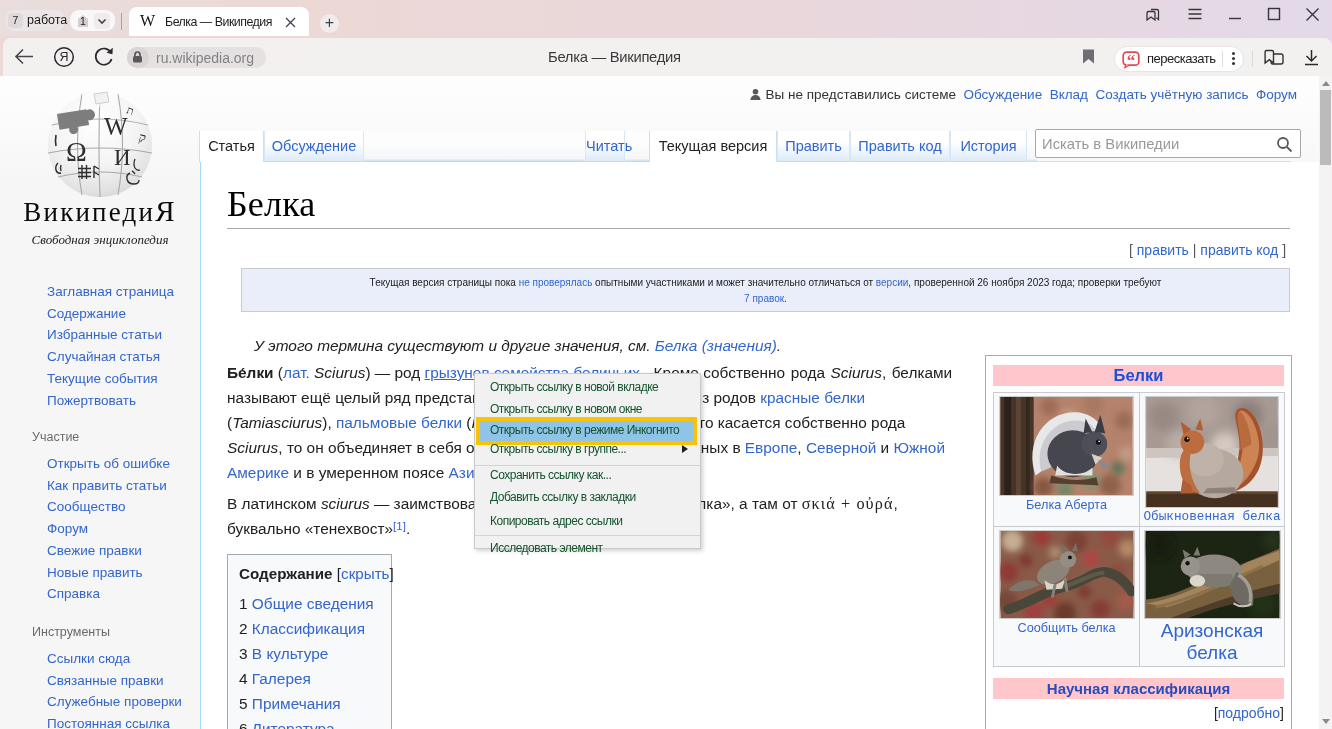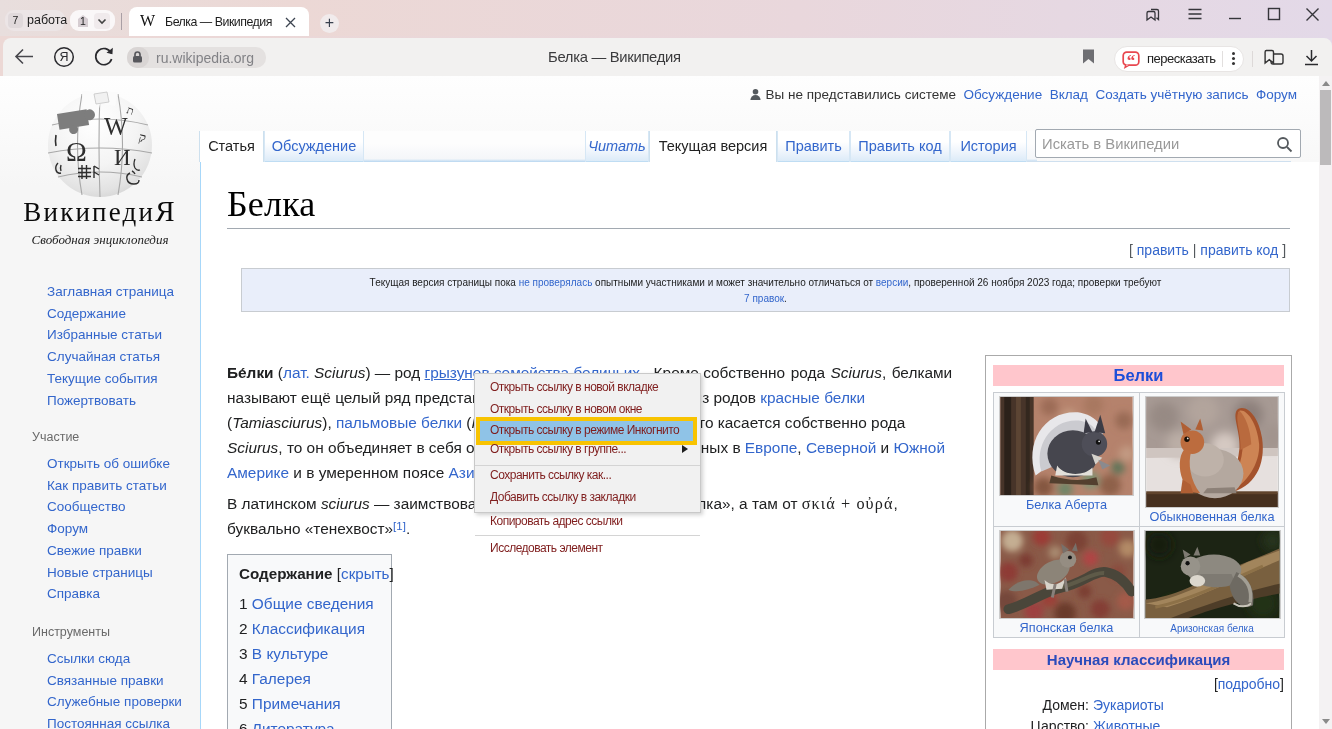--- a/index.html
+++ b/index.html
@@ -34,21 +34,21 @@
 .navh { color:#6a6a6a; font-size:12.5px; }
 .navlinks { font-size:13.5px; line-height:21.7px; }
 .navlinks a { color:#3366cc;margin-left:14px; }
 
 
 .line { position:absolute; white-space:nowrap; font-size:15.4px; color:#202122; }
 #infobox { position:absolute; left:985px; top:279px; width:307px; height:380px; background:#fff; border:1px solid #aaaaaa; padding:9px 7px 7px; font-size:13px; }
 .pinkhdr { background:#ffc6cc; text-align:center; font-weight:bold; }
 
 
-#cmenu { position:absolute; left:474px; top:297px; width:227px; height:140px; background:#f1f1f1; border:1px solid #c9c9c9; box-shadow:2px 2px 4px rgba(0,0,0,0.18); font-size:12px; letter-spacing:-0.5px; color:#7f1d1d; }
+#cmenu { position:absolute; left:474px; top:297px; width:227px; height:176px; background:#f1f1f1; border:1px solid #c9c9c9; box-shadow:2px 2px 4px rgba(0,0,0,0.18); font-size:12px; letter-spacing:-0.5px; color:#14532d; }
 .mi { position:absolute; left:3px; width:219px; height:21.5px; line-height:21.5px; padding-left:12px; white-space:nowrap; }
 .msep { position:absolute; left:0px; width:225px; height:1px; background:#d4d4d4; }
 
 
 #sbar { position:absolute; left:1319px; top:0px; width:13px; height:653px; background:#f4f2f3; }
 #sthumb { position:absolute; left:1px; top:14px; width:11px; height:75px; background:#bcbabb; }
 </style></head>
 <body>
 <div id="win">
   <div id="topbar">
@@ -187,54 +187,55 @@
       <svg width="13" height="13" viewBox="0 0 14 14" style="vertical-align:-2px">
           <circle cx="7" cy="4" r="3" fill="#54595d"></circle>
           <path d="M1.5 13 a5.5 5.5 0 0 1 11 0 z" fill="#54595d"></path>
         </svg>
       Вы не представились системе&nbsp; <a>Обсуждение</a>&nbsp; <a>Вклад</a>&nbsp; <a>Создать учётную запись</a>&nbsp; <a>Форум</a>
     </div>
 
     <div class="gapline" style="left:264px;width:773px;"></div>
     <div class="wtab on" style="left:199px;width:65px;">Статья</div>
     <div class="wtab" style="left:264px;width:100px;"><a>Обсуждение</a></div>
-    <div class="wtab" style="left:585px;width:64px;font-style:italic;"><a>Читать</a></div>
+    <div class="wtab" style="left:585px;width:40px;"><a>Читать</a></div>
     <div class="wtab on" style="left:649px;width:128px;">Текущая версия</div>
     <div class="wtab" style="left:777px;width:73px;"><a>Править</a></div>
     <div class="wtab" style="left:850px;width:100px;"><a>Править код</a></div>
     <div class="wtab" style="left:950px;width:77px;"><a>История</a></div>
     <div class="abs" style="left:1027px;top:85px;width:264px;height:1px;background:#cfe0ef;"></div>
     <div id="wsearch">
         <span style="position:absolute;left:6px;top:6px;color:#999;font-size:14.8px;">Искать в Википедии</span>
       <svg class="abs" style="left:240px;top:6px" width="17" height="17" viewBox="0 0 17 17">
           <circle cx="7" cy="7" r="5" fill="none" stroke="#54595d" stroke-width="1.8"></circle>
           <path d="M11 11 L15.5 15.5" stroke="#54595d" stroke-width="1.8"></path>
         </svg>
     </div>
     <div id="content"></div>
 
     <div class="abs navlinks" style="left:33px;top:205px;">
       <a>Заглавная страница</a><br><a>Содержание</a><br><a>Избранные статьи</a><br><a>Случайная статья</a><br><a>Текущие события</a><br><a>Пожертвовать</a>
     </div>
     <div class="abs navh" style="left:32px;top:354px;">Участие</div>
     <div class="abs navlinks" style="left:33px;top:377px;">
-      <a>Открыть об ошибке</a><br><a>Как править статьи</a><br><a>Сообщество</a><br><a>Форум</a><br><a>Свежие правки</a><br><a>Новые страницы</a><br><a>Справка</a>
+      <a>Открыть об ошибке</a><br><a>Как править статьи</a><br><a>Сообщество</a><br><a>Форум</a><br><a>Свежие правки</a><br><a>Новые править</a><br><a>Справка</a>
     </div>
     <div class="abs navh" style="left:32px;top:549px;">Инструменты</div>
     <div class="abs navlinks" style="left:33px;top:572px;">
       <a>Ссылки сюда</a><br><a>Связанные правки</a><br><a>Служебные проверки</a><br><a>Постоянная ссылка</a>
     </div>
 
     <div class="abs" style="left:227px;top:107px;font-family:'Liberation Serif',serif;font-size:36px;letter-spacing:0.2px;color:#000;">Белка</div>
     <div class="abs" style="left:227px;top:151.5px;width:1063px;height:1px;background:#a2a9b1;"></div>
     <div class="abs" style="left:1129px;top:166px;font-size:14px;color:#54595d;">[ <a>править</a> | <a>править код</a> ]</div>
     <div class="abs" style="left:241px;top:192px;width:1049px;height:44px;background:#e9eefa;border:1px solid #c8ccd1;font-size:10px;color:#202122;text-align:center;padding-top:5.5px;line-height:16.5px;">
       <div style="white-space:nowrap;">Текущая версия страницы пока <a>не проверялась</a> опытными участниками и может значительно отличаться от <a>версии</a>, проверенной 26 ноября 2023 года; проверки требуют</div>
       <div><a>7 правок</a>.</div>
     </div>
+    <div class="abs" style="left:254px;top:261px;font-size:15.4px;font-style:italic;color:#202122;white-space:nowrap;">У этого термина существуют и другие значения, см. <a>Белка (значения)</a>.</div>
     <div class="line" style="left:227px;top:288px;"><b>Бе́лки</b> (<a>лат.</a> <i>Sciurus</i>) — род <a style="text-decoration:underline">грызунов</a> <a>семейства беличьих</a>.<span style="display:inline-block;width:5px"></span> Кроме <span id="m_sob" style="word-spacing:1.3px">собственно рода <i>Sciurus</i>, белками</span></div>
     <div class="line" style="left:227px;top:313px;">называют ещё целый ряд представителей<span style="display:inline-block;width:9px"></span> семейства беличьих из родов <a>красные белки</a></div>
     <div class="line" style="left:227px;top:338px;">(<i>Tamiasciurus</i>), <a>пальмовые белки</a> (<i>Funambulus</i>) и многих других. Что касается собственно рода</div>
     <div class="line" style="left:227px;top:363px;"><i>Sciurus</i>, то он объединяет в себя около 30 видов,<span style="display:inline-block;width:9px"></span> распространённых <span id="m_nyh">в</span> <a>Европе</a>, <a>Северной</a> и <a>Южной</a></div>
     <div class="line" style="left:227px;top:388px;"><a>Америке</a> и в умеренном поясе <a>Азии</a>.</div>
     <div class="line" style="left:227px;top:419px;">В латинском <i>sciurus</i> — заимствование из <a>др.-греч.</a><span style="display:inline-block;width:16px"></span> <span style="font-family:'Liberation Serif',serif;font-size:16.2px;">σκίουρος</span> «бел<span id="m_ka">ка»</span>, а там от <span style="font-family:'Liberation Serif',serif;font-size:16.2px;letter-spacing:1.1px;">σκιά + οὐρά</span>,</div>
     <div class="line" style="left:227px;top:444px;">буквально «тенехвост»<a style="vertical-align:4px;font-size:11.5px">[1]</a>.</div>
 
     <div class="abs" style="left:227px;top:478px;width:165px;height:200px;background:#f8f9fa;border:1px solid #a2a9b1;padding:10px 0 0 11px;">
       <div style="font-size:15.2px;color:#202122;white-space:nowrap;"><b>Содержание</b> [<a>скрыть</a>]</div>
@@ -280,21 +281,21 @@
                   <path d="M85 37 L87 22 L94 36 Z" fill="#3c3c46"></path>
               <circle cx="100" cy="46" r="2.6" fill="#101010"></circle>
                   <circle cx="100.8" cy="45.2" r="0.9" fill="#e8e8e8"></circle>
               <path d="M58 70 C64 80 84 82 94 72 L94 80 L56 80 Z" fill="#e3e0da"></path>
               <path d="M93 58 L104 62 L97 69 Z" fill="#d5d2cc"></path>
               <path d="M52 80 Q76 88 98 82 L100 90 L50 88 Z" fill="#53402f"></path>
               <path d="M100 64 L112 70 L104 74 Z" fill="#8a8a8e"></path>
             </svg>
             <div style="margin-top:1px;"><a style="font-size:12.7px">Белка Аберта</a></div>
           </td>
-          <td style="border:1px solid #c8ccd1;background:#f8f9fa;text-align:center;vertical-align:top;padding:3px 2px 2px;">
+          <td style="border:1px solid #c8ccd1;background:#f8f9fa;text-align:center;vertical-align:top;padding:3px 2px 2px;font-family:Liberation Mono, monospace;">
             <svg width="134" height="112" viewBox="0 0 134 112" style="border:1px solid #ccc;display:block;margin:0 auto;">
               <defs>
                     <filter id="bl2" x="-20%" y="-20%" width="140%" height="140%">
                       <feGaussianBlur stdDeviation="5"></feGaussianBlur>
                     </filter>
                   </defs>
               <rect width="134" height="112" fill="#e6e0de"></rect>
               <rect width="134" height="52" fill="#a79a94"></rect>
               <g filter="url(#bl2)">
                     <circle cx="18" cy="20" r="15" fill="#978a84"></circle>
@@ -356,21 +357,21 @@
               <path d="M60 58 C80 54 94 42 106 43" fill="none" stroke="#5e5a48" stroke-width="4"></path>
               <path d="M36 52 C26 48 16 52 8 60 C16 64 30 60 40 55 Z" fill="#7e766c"></path>
               <ellipse cx="54" cy="42" rx="18" ry="11" fill="#8c8478" transform="rotate(-28 54 42)"></ellipse>
               <circle cx="69" cy="29" r="8.5" fill="#958d82"></circle>
               <path d="M64 23 L62 13 L70 19 Z" fill="#78706a"></path>
                   <path d="M73 20 L77 12 L79 21 Z" fill="#78706a"></path>
               <circle cx="71" cy="27" r="2" fill="#121212"></circle>
               <path d="M45 50 C52 57 62 55 67 47 L63 59 L47 60 Z" fill="#d8d4ca"></path>
               <path d="M56 54 L53 68 M66 49 L68 62" stroke="#88807a" stroke-width="3"></path>
             </svg>
-            <div style="margin-top:1px;"><a style="font-size:12.7px">Японская белка</a></div>
+            <div style="margin-top:1px;"><a style="font-size:12.7px">Сообщить белка</a></div>
           </td>
           <td style="border:1px solid #c8ccd1;background:#f8f9fa;text-align:center;vertical-align:top;padding:3px 2px 2px;">
             <svg width="137" height="89" viewBox="0 0 137 89" style="border:1px solid #ccc;display:block;margin:0 auto;">
               <defs>
                     <filter id="bl4" x="-20%" y="-20%" width="140%" height="140%">
                       <feGaussianBlur stdDeviation="5"></feGaussianBlur>
                     </filter>
                   </defs>
               <rect width="137" height="89" fill="#1c2414"></rect>
               <g filter="url(#bl4)">
@@ -387,21 +388,21 @@
               <path d="M52 52 C58 58 78 60 92 54 L88 44 L56 44 Z" fill="#7e7a72"></path>
               <circle cx="46" cy="36" r="10" fill="#97938a"></circle>
               <path d="M40 28 L38 19 L46 24 Z" fill="#7e7a72"></path>
                   <path d="M49 25 L53 16 L56 25 Z" fill="#7e7a72"></path>
               <circle cx="43" cy="33" r="2.2" fill="#101010"></circle>
               <ellipse cx="53" cy="51" rx="8" ry="6" fill="#dcd7cd"></ellipse>
               <path d="M93 42 C106 48 112 60 110 76 C100 82 88 72 86 56 Z" fill="#6e6a62"></path>
               <path d="M95 45 C105 51 109 61 107 73" fill="none" stroke="#a29e94" stroke-width="3.5"></path>
               <path d="M90 74 C96 78 104 78 108 74" fill="none" stroke="#c9c5ba" stroke-width="2"></path>
             </svg>
-            <div style="margin-top:1px;"><a style="font-size:10px">Аризонская белка</a></div>
+            <div style="margin-top:1px;"><a style="font-size:19px">Аризонская белка</a></div>
           </td>
         </tr>
       </tbody>
         </table>
       <div class="pinkhdr" style="margin-top:11px;height:21px;font-size:15px;line-height:21px;"><a style="color:#2b4bbb">Научная классификация</a></div>
       <div style="text-align:right;font-size:14px;margin-top:6px;color:#202122;">[<a>подробно</a>]</div>
       <div style="font-size:14px;margin-top:5px;color:#202122;"><span style="display:inline-block;width:96px;text-align:right;">Домен:</span> <a>Эукариоты</a></div>
       <div style="font-size:14px;margin-top:5px;color:#202122;"><span style="display:inline-block;width:96px;text-align:right;">Царство:</span> <a>Животные</a></div>
     </div>
 

